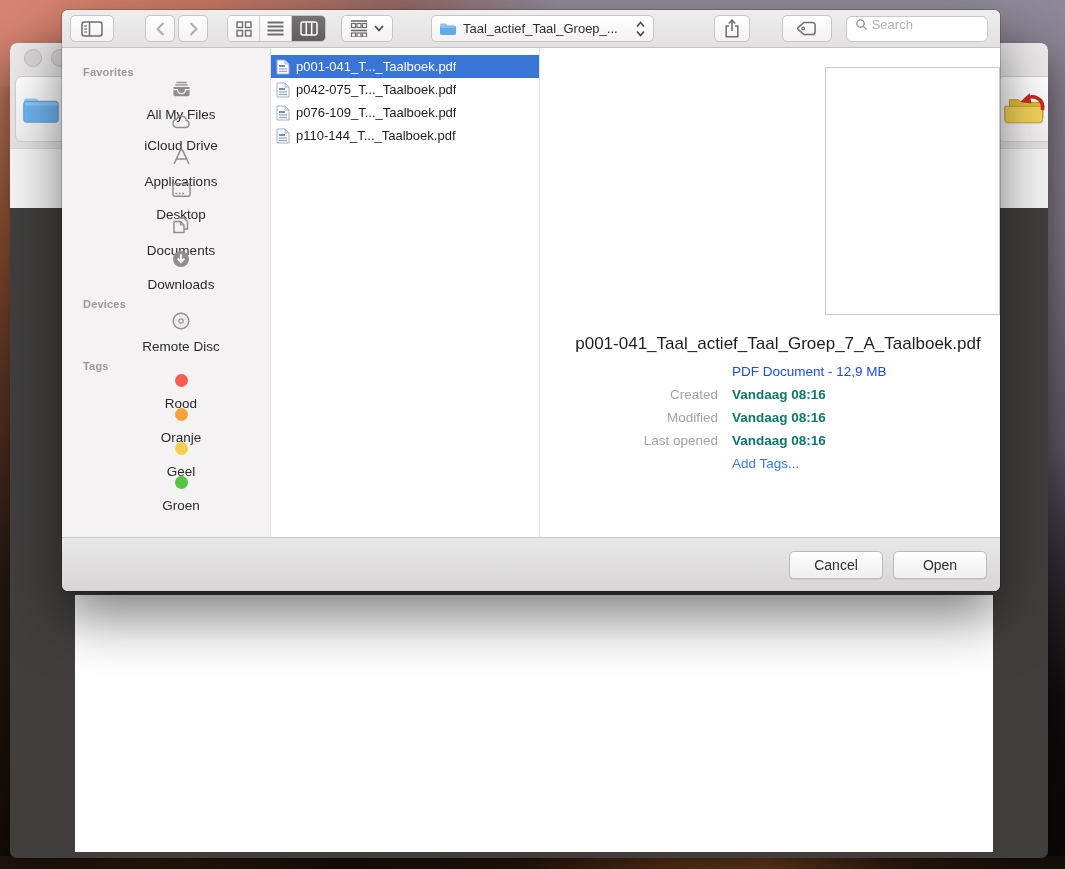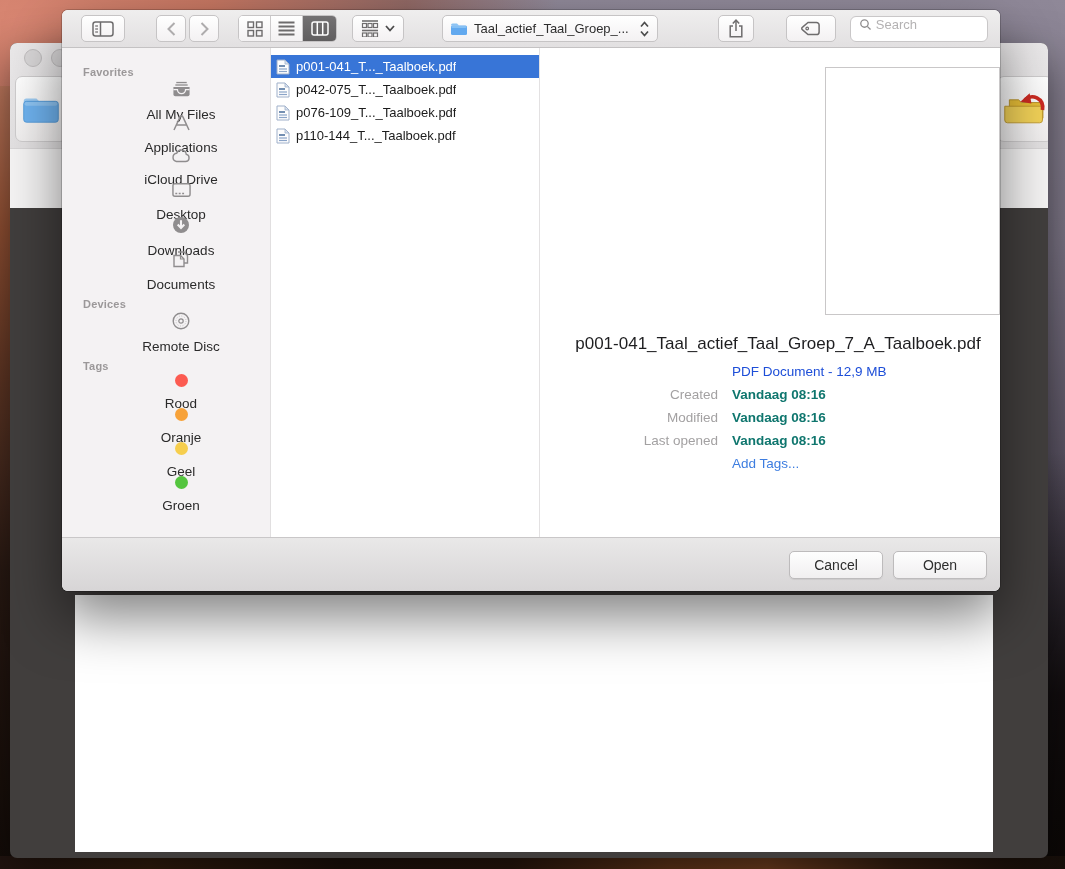--- a/index.html
+++ b/index.html
@@ -28,21 +28,21 @@
   .bg-toolbtn { position:absolute; top:33px; height:66px; background:linear-gradient(#ffffff,#f1efef); border:1px solid #cfcdce; border-radius:7px;
     display:flex; align-items:center; justify-content:center; }
   .bg-page { position:absolute; left:65px; top:552px; width:918px; bottom:6px; background:#fff; }
 
   
   .dialog { position:absolute; left:62px; top:10px; width:938px; height:581px; border-radius:6px;
     background:#fff; box-shadow:0 26px 55px rgba(0,0,0,.5), 0 0 0 1px rgba(0,0,0,.18);
     display:flex; flex-direction:column; }
 
   
-  .toolbar { height:38px; flex:0 0 38px; display:flex; align-items:center; padding:0 12px 0 19px;
+  .toolbar { height:38px; flex:0 0 38px; display:flex; align-items:center; padding:0 12px 0 8px;
     background:linear-gradient(#efeeee,#e2e0e1); border-bottom:1px solid #c4c2c3; border-radius:6px 6px 0 0; }
   .tbtn { height:27px; background:linear-gradient(#ffffff,#f3f1f2); border:1px solid #c6c4c5; border-radius:5px;
     display:flex; align-items:center; justify-content:center; flex:0 0 auto; }
   .seg { display:flex; height:27px; border:1px solid #c6c4c5; border-radius:5px; overflow:hidden; background:#fff; flex:0 0 auto; }
   .seg-cell { width:32px; display:flex; align-items:center; justify-content:center; background:linear-gradient(#ffffff,#f3f1f2); border-right:1px solid #cccacb; }
   .seg-cell:last-child { border-right:none; }
   .seg-cell.sel { background:linear-gradient(#747273,#605e5f); }
   .path-control { width:224px; height:27px; margin-left:38px; padding:0 8px 0 7px; display:flex; align-items:center; gap:6px;
     background:linear-gradient(#ffffff,#f3f1f2); border:1px solid #c6c4c5; border-radius:5px; }
   .path-label { flex:1; font-size:13px; color:#2e2e2e; white-space:nowrap; overflow:hidden; }
@@ -225,58 +225,58 @@
           <svg width="19" height="18" viewBox="0 0 20 18">
             <line x1="4.5" y1="2.2" x2="15.5" y2="2.2" stroke="#8f8d8e" stroke-width="1.4"></line>
             <line x1="3.5" y1="4.8" x2="16.5" y2="4.8" stroke="#8f8d8e" stroke-width="1.4"></line>
             <path d="M1.5,7 h17 v7.5 a2,2 0 0 1 -2,2 h-13 a2,2 0 0 1 -2,-2 z" fill="#8f8d8e"></path>
             <path d="M1.5,9.6 h4.2 a4.3,4.3 0 0 0 8.6,0 h4.2" fill="none" stroke="#f4f2f3" stroke-width="1.4"></path>
           </svg>
           <span>All My Files</span>
         </div>
 
         <div class="side-item">
+          <svg width="20" height="15" viewBox="0 0 20 15">
+            <path d="M5.5,13.5 h9 a3.6,3.6 0 0 0 0.8,-7.1 A5,5 0 0 0 5.7,5.2 A4.2,4.2 0 0 0 5.5,13.5 Z" fill="none" stroke="#8f8d8e" stroke-width="1.4"></path>
+          </svg>
+          <span>iCloud Drive</span>
+        </div>
+
+        <div class="side-item">
           <svg width="19" height="17" viewBox="0 0 19 17">
             <path d="M2,16 L8.2,2.6 a1.4,1.4 0 0 1 2.6,0 L17,16" fill="none" stroke="#8f8d8e" stroke-width="1.5"></path>
             <line x1="4.6" y1="11" x2="14.4" y2="11" stroke="#8f8d8e" stroke-width="1.5"></line>
           </svg>
           <span>Applications</span>
         </div>
 
         <div class="side-item">
-          <svg width="20" height="15" viewBox="0 0 20 15">
-            <path d="M5.5,13.5 h9 a3.6,3.6 0 0 0 0.8,-7.1 A5,5 0 0 0 5.7,5.2 A4.2,4.2 0 0 0 5.5,13.5 Z" fill="none" stroke="#8f8d8e" stroke-width="1.4"></path>
-          </svg>
-          <span>iCloud Drive</span>
-        </div>
-
-        <div class="side-item">
           <svg width="19" height="16" viewBox="0 0 20 16">
             <rect x="1" y="1.5" width="18" height="13" rx="2" fill="none" stroke="#8f8d8e" stroke-width="1.5"></rect>
             <line x1="3.5" y1="11.6" x2="13" y2="11.6" stroke="#8f8d8e" stroke-width="1.6" stroke-dasharray="2 1.6"></line>
           </svg>
           <span>Desktop</span>
+        </div>
+
+        <div class="side-item">
+          <svg width="18" height="18" viewBox="0 0 18 18">
+            <path d="M6,2 h6 l3.5,3.5 V13 H12" fill="none" stroke="#8f8d8e" stroke-width="1.4"></path>
+            <path d="M2,5.5 h6.5 L12,9 v7.5 H2 Z" fill="none" stroke="#8f8d8e" stroke-width="1.4"></path>
+            <polyline points="8.5,5.5 8.5,9 12,9" fill="none" stroke="#8f8d8e" stroke-width="1.2"></polyline>
+          </svg>
+          <span>Documents</span>
         </div>
 
         <div class="side-item">
           <svg width="18" height="18" viewBox="0 0 18 18">
             <circle cx="9" cy="9" r="8" fill="#8f8d8e"></circle>
             <line x1="9" y1="4.2" x2="9" y2="11.4" stroke="#f4f2f3" stroke-width="2.1"></line>
             <polyline points="5.7,8.6 9,12 12.3,8.6" fill="none" stroke="#f4f2f3" stroke-width="2.1"></polyline>
           </svg>
           <span>Downloads</span>
-        </div>
-
-        <div class="side-item">
-          <svg width="18" height="18" viewBox="0 0 18 18">
-            <path d="M6,2 h6 l3.5,3.5 V13 H12" fill="none" stroke="#8f8d8e" stroke-width="1.4"></path>
-            <path d="M2,5.5 h6.5 L12,9 v7.5 H2 Z" fill="none" stroke="#8f8d8e" stroke-width="1.4"></path>
-            <polyline points="8.5,5.5 8.5,9 12,9" fill="none" stroke="#8f8d8e" stroke-width="1.2"></polyline>
-          </svg>
-          <span>Documents</span>
         </div>
 
         <div class="side-title">Devices</div>
 
         <div class="side-item">
           <svg width="18" height="18" viewBox="0 0 18 18">
             <circle cx="9" cy="9" r="7.8" fill="none" stroke="#8f8d8e" stroke-width="1.4"></circle>
             <circle cx="9" cy="9" r="5" fill="none" stroke="#b9b7b8" stroke-width="1" stroke-dasharray="0.8 1.8"></circle>
             <circle cx="9" cy="9" r="2.2" fill="none" stroke="#8f8d8e" stroke-width="1.2"></circle>
           </svg>

